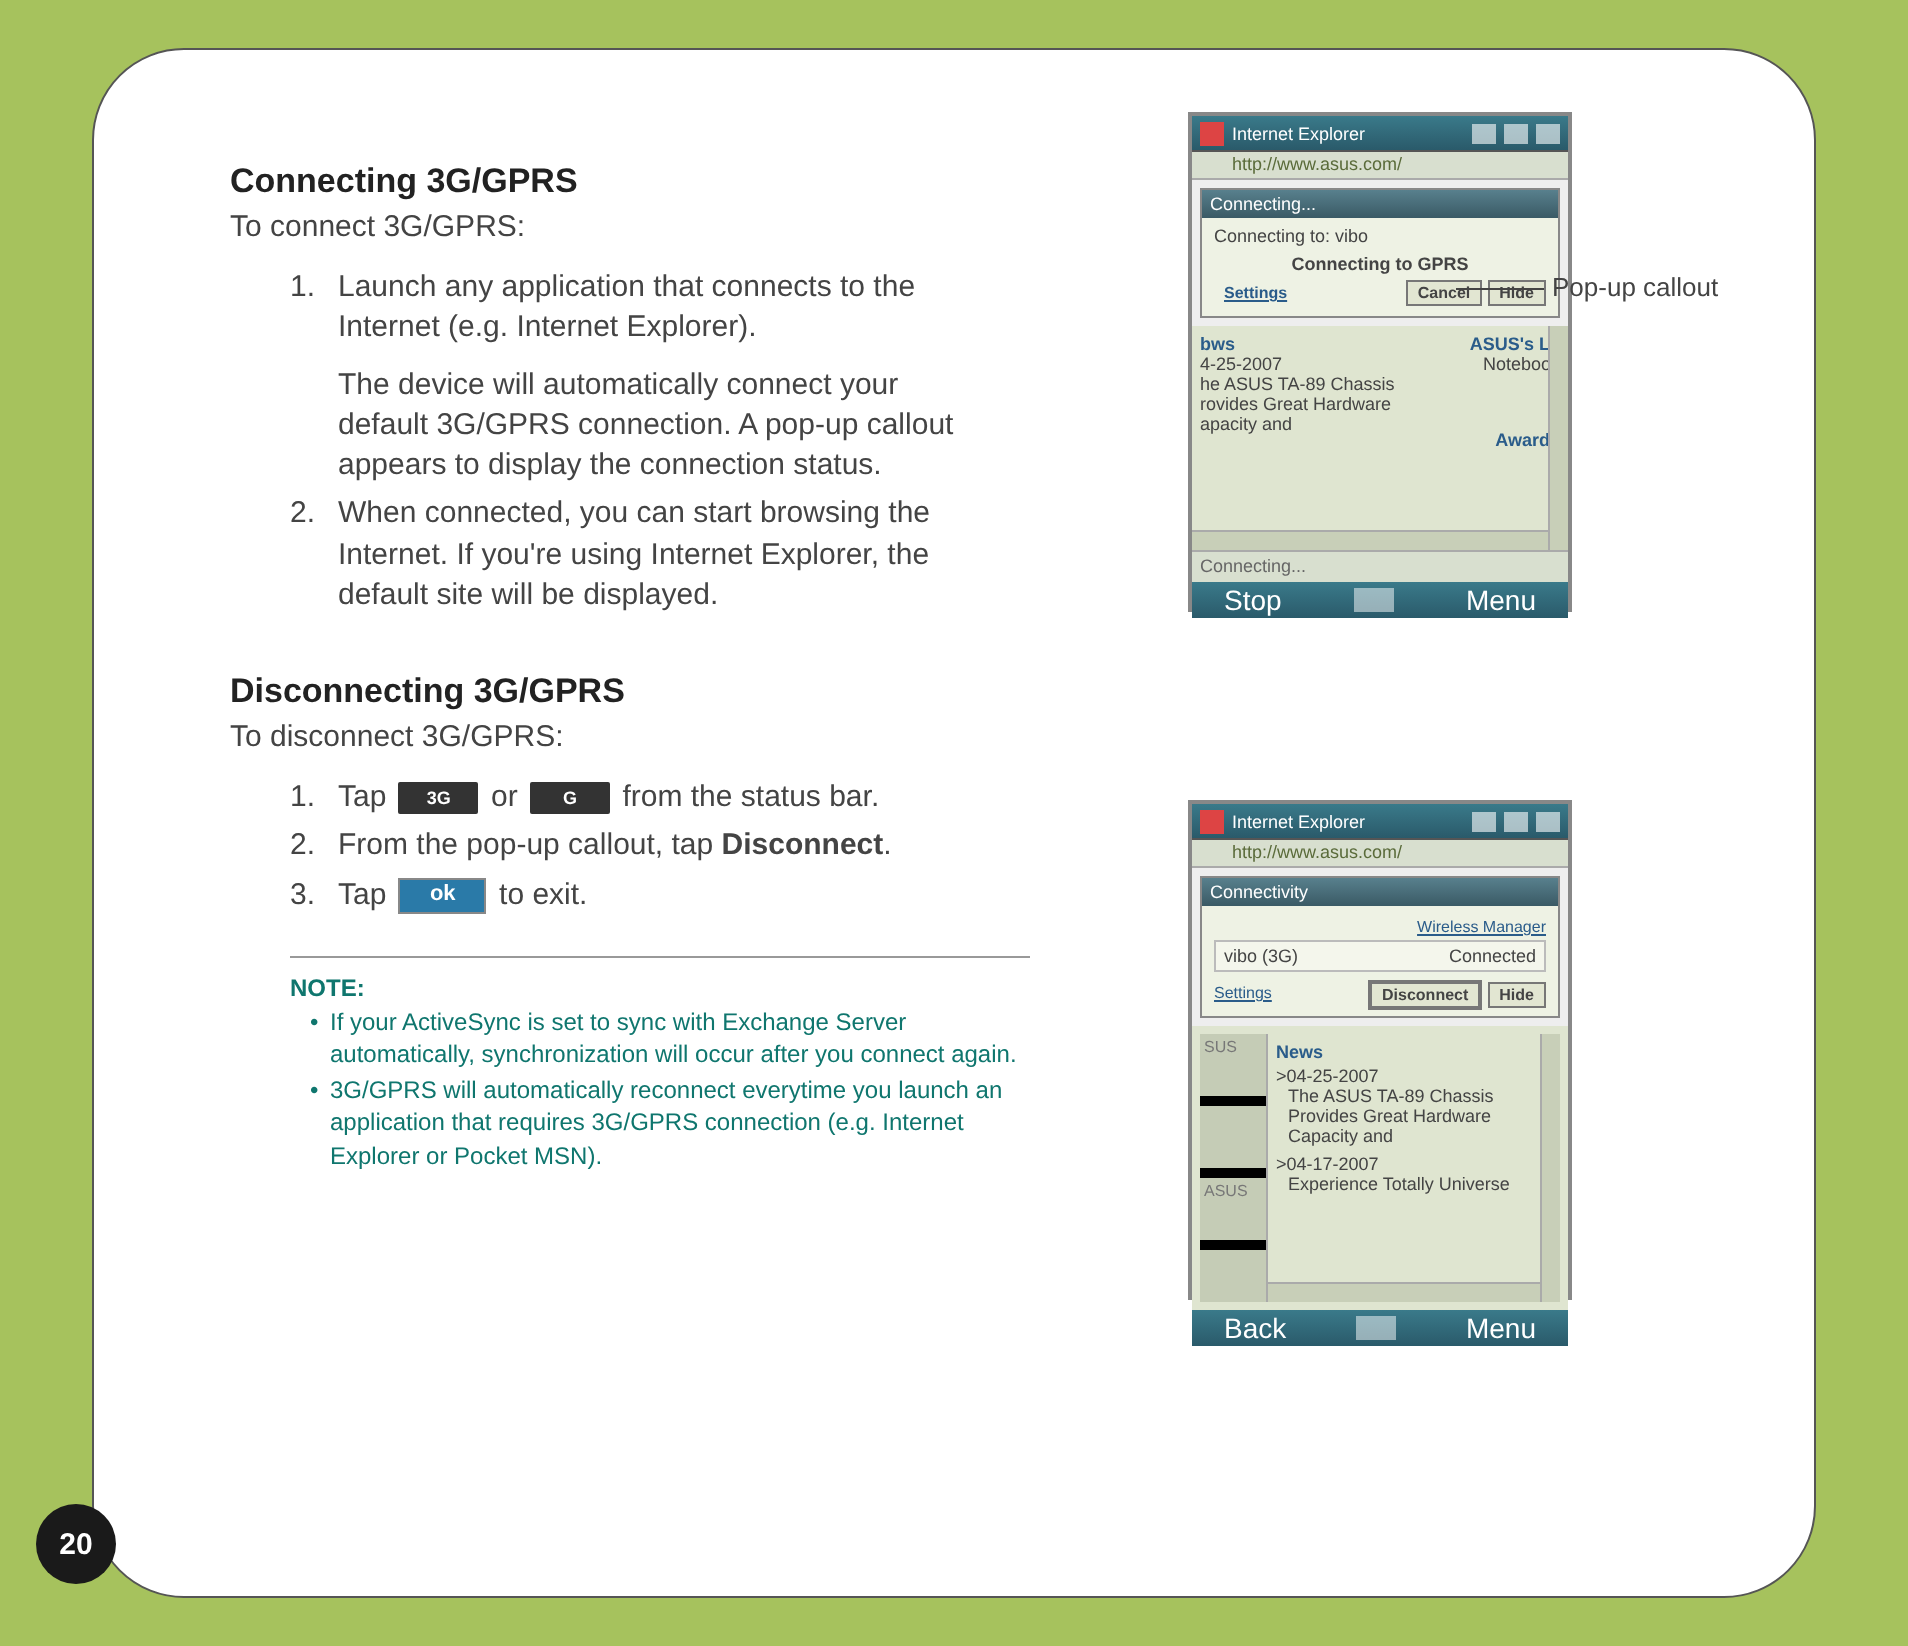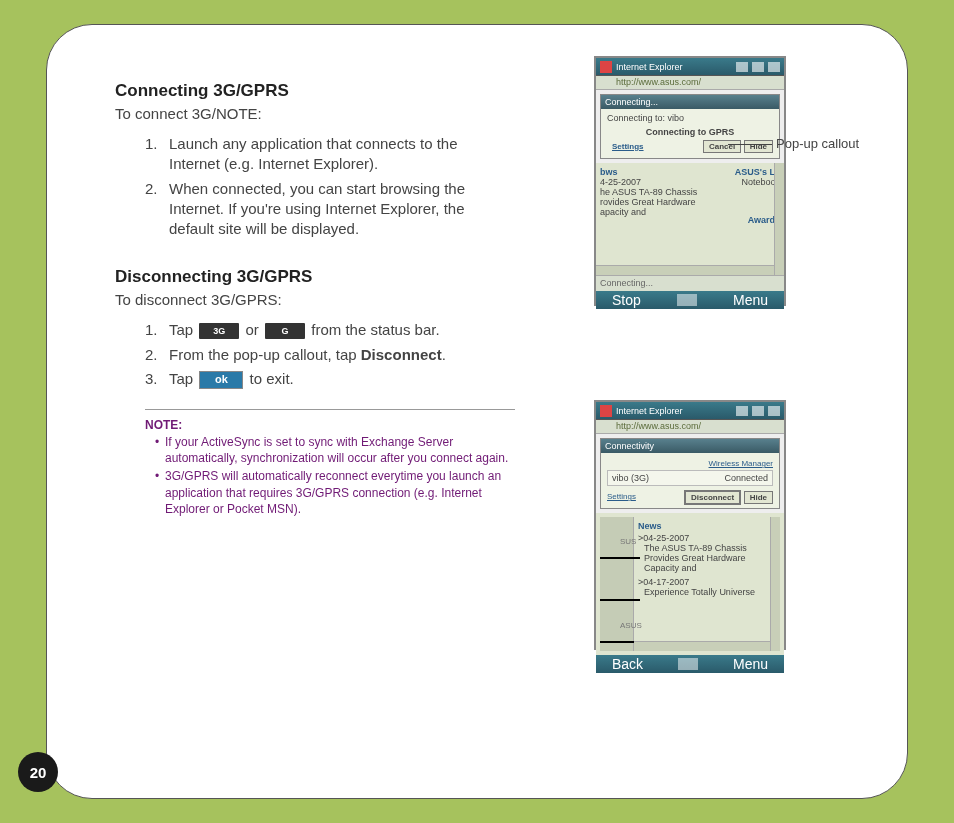--- a/index.html
+++ b/index.html
@@ -102,21 +102,21 @@
     vertical-align: middle;
     margin: 0 2px;
   }
   .note-block {
     border-top: 1px solid #999;
     margin-top: 10px;
     margin-left: 30px;
     padding-top: 8px;
     max-width: 370px;
     font-size: 12px;
-    color: #701a75;
+    color: #0f766e;
   }
   .note-title { font-weight: bold; margin-bottom: 2px; }
   .note-bullets { list-style: none; margin-left: 10px; }
   .note-bullets li { position: relative; padding-left: 10px; line-height: 1.35; margin-bottom: 2px; }
   .note-bullets li:before { content: "•"; position: absolute; left: 0; }
 
   
   .device {
     position: absolute;
     width: 192px;
@@ -200,21 +200,21 @@
     height: 18px;
     display: flex;
     align-items: center;
     justify-content: space-between;
     padding: 0 16px;
     font-size: 14px;
   }
   .dev-softkeys .kbd { width:20px; height:12px; background:rgba(255,255,255,0.5); }
   .news-title { font-weight: bold; color: #2a5c8a; margin-bottom:2px; }
   .news-sidebar { width:34px; background:#c5ccb6; border-right:1px solid #aaa; display:flex; flex-direction:column;}
-  .news-sidebar div { height:24px; border-bottom:2px solid #000000; font-size:8px; color:#777; padding:20px;}
+  .news-sidebar div { height:36px; border-bottom:5px solid #000000; font-size:8px; color:#777; padding:2px;}
   .news-main { flex:1; padding:4px; position:relative; }
 
   .callout-label {
     position: absolute;
     font-size: 13px;
     color: #444;
   }
   .callout-line {
     position: absolute;
     height: 1px;
@@ -223,25 +223,26 @@
   .conn-row { display:flex; justify-content:space-between; align-items:flex-start; padding:2px 0;}
   .right-link { color:#2a5c8a; text-decoration:underline; font-size:8px;}
 </style>
 </head>
 <body>
 
 <div class="page-card">
 
   <div class="section">
     <h2>Connecting 3G/GPRS</h2>
-    <div class="intro">To connect 3G/NOTE:</div>
+    <div class="intro">To connect 3G/GPRS:</div>
     <ol>
       <li>
         <span class="num">1.</span>
         <span>Launch any application that connects to the Internet (e.g. Internet Explorer).</span>
+        <span class="sub">The device will automatically connect your default 3G/GPRS connection. A pop-up callout appears to display the connection status.</span>
       </li>
       <li>
         <span class="num">2.</span>
         <span>When connected, you can start browsing the Internet. If you're using Internet Explorer, the default site will be displayed.</span>
       </li>
     </ol>
   </div>
 
   <div class="section section2">
     <h2>Disconnecting 3G/GPRS</h2>

